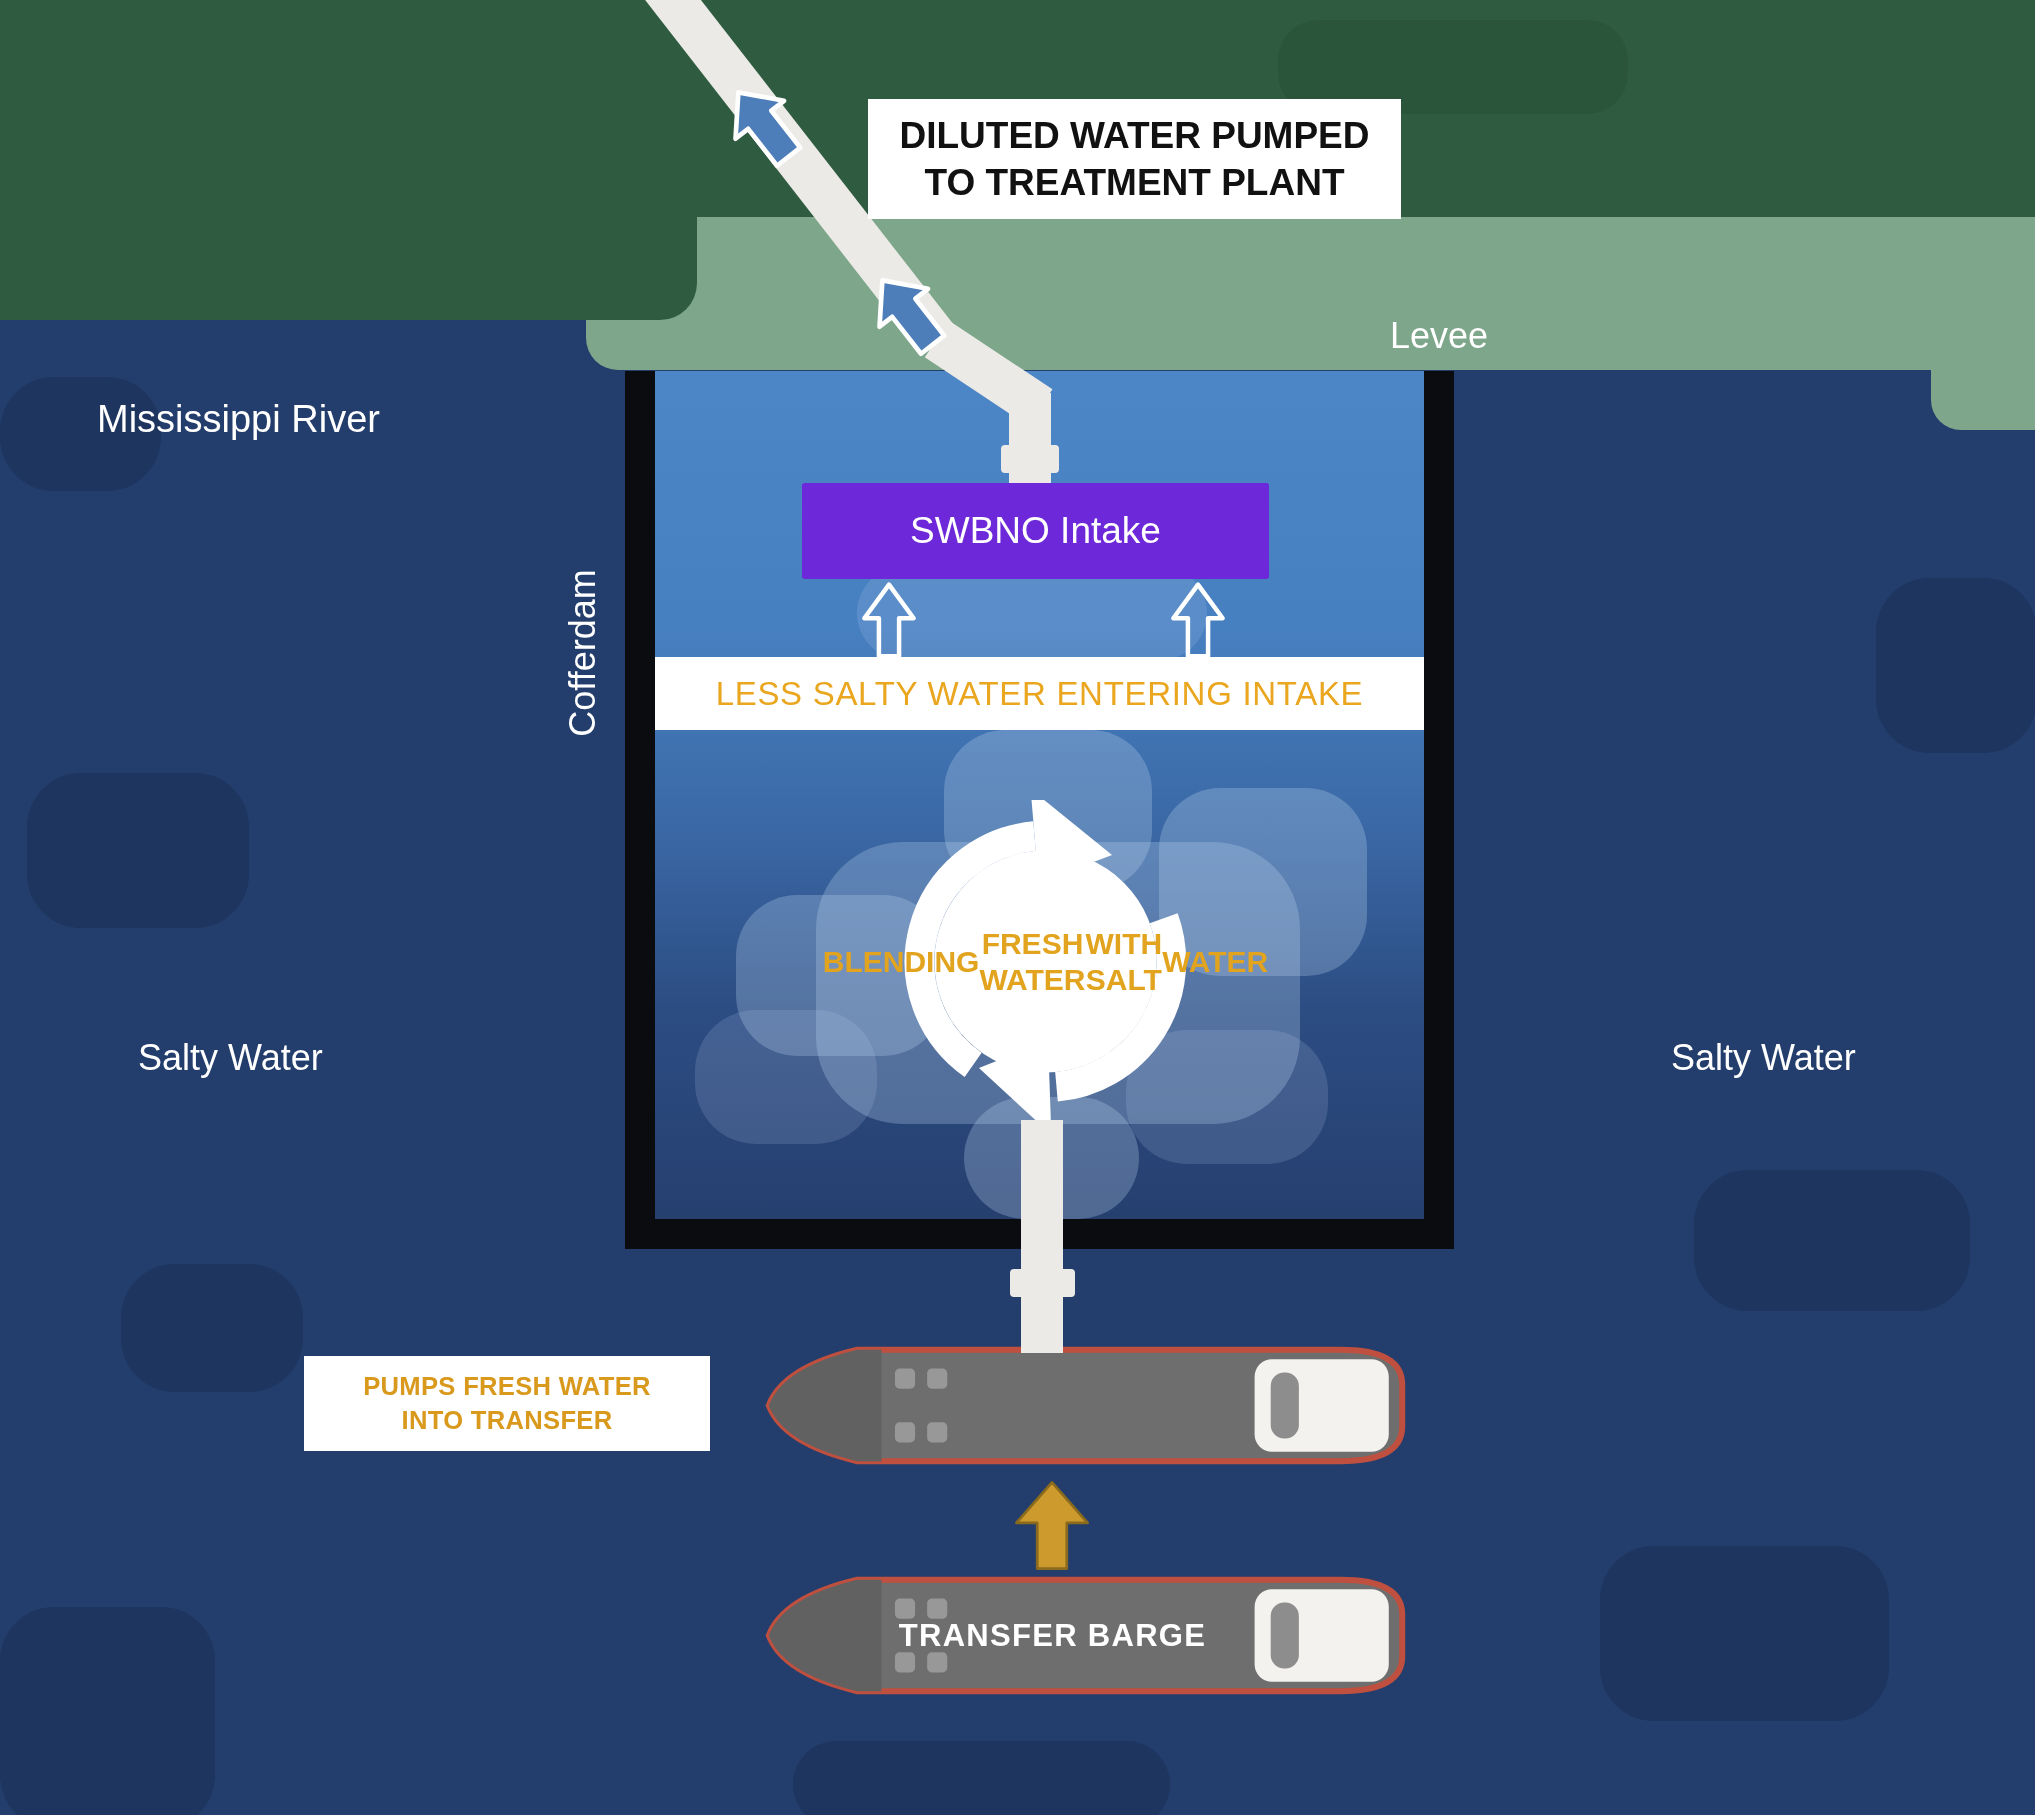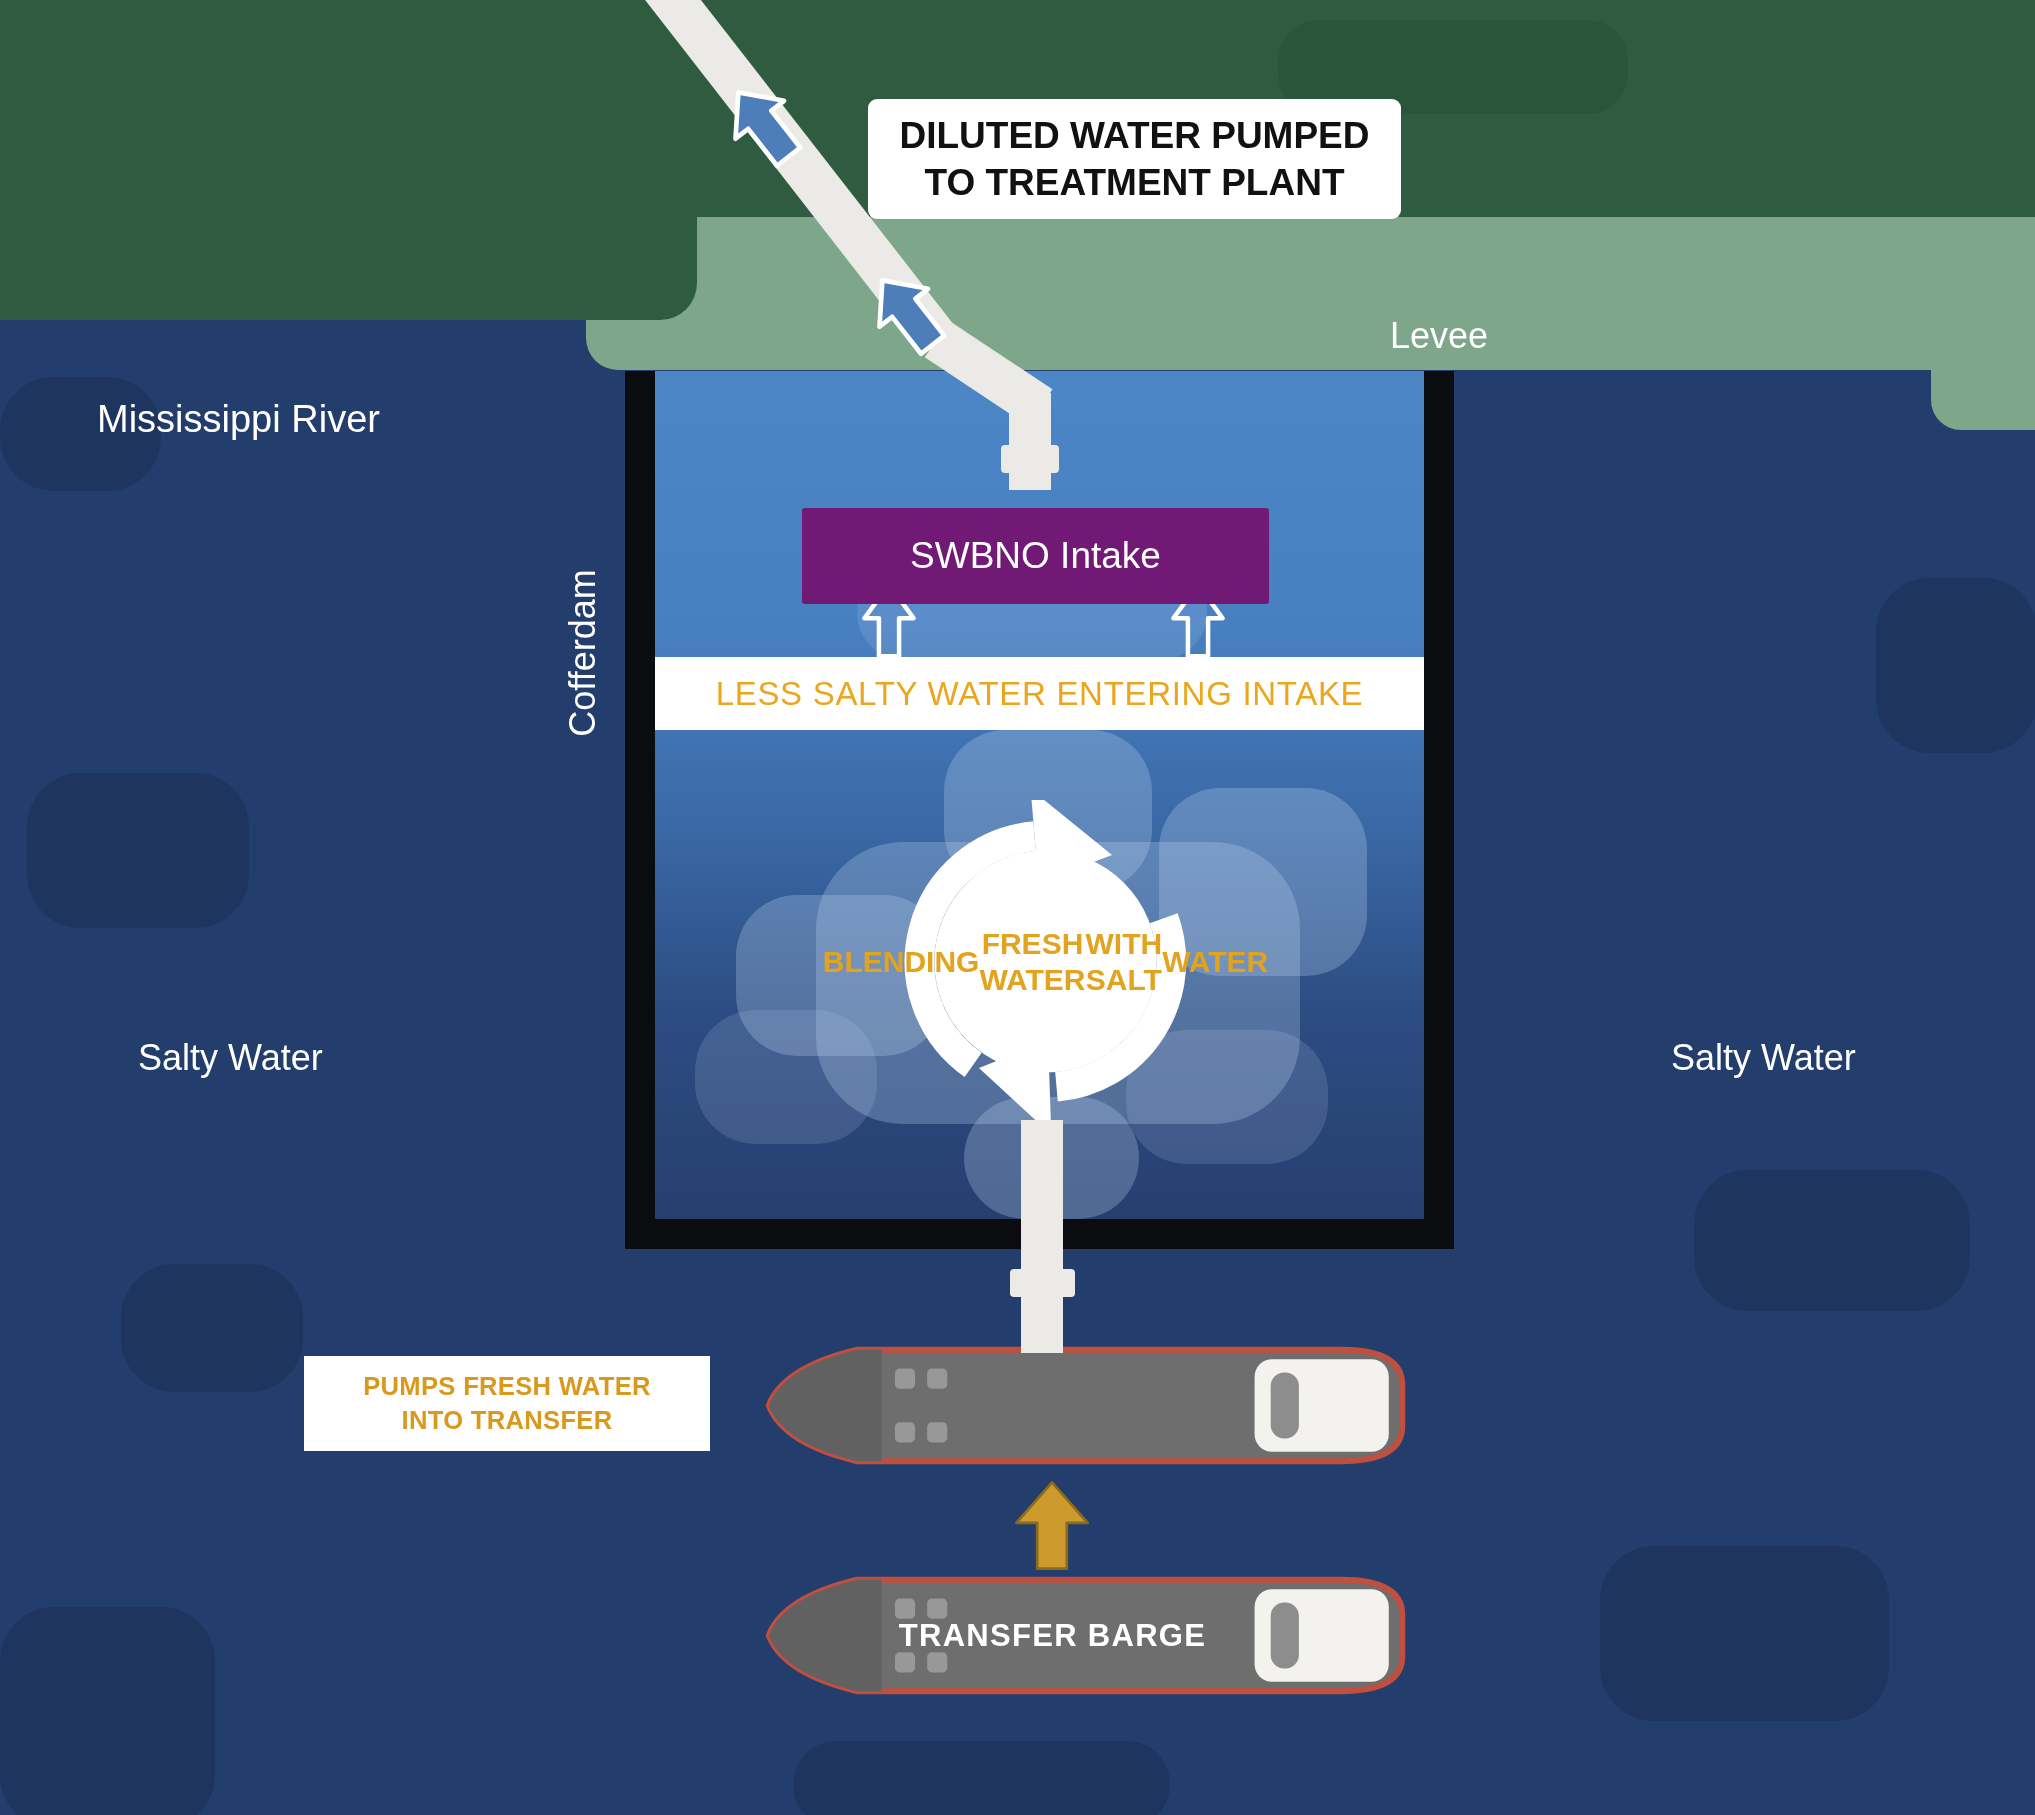--- a/index.html
+++ b/index.html
@@ -46,42 +46,42 @@
   #pipe-stub { left:1009px; top:393px; width:42px; height:97px; }
   #pipe-collar-top { left:1001px; top:445px; width:58px; height:28px; border-radius:4px; }
   #pipe-bottom { left:1021px; top:1120px; width:42px; height:233px; }
   #pipe-collar-bottom { left:1010px; top:1269px; width:65px; height:28px; border-radius:4px; }
 
   .flow-arrow { position:absolute; width:67px; height:87px; z-index:4; }
   #flow-arrow-1 { left:730px; top:81px; transform:rotate(-38deg); }
   #flow-arrow-2 { left:874px; top:269px; transform:rotate(-38deg); }
 
   
-  #intake { position:absolute; left:802px; top:483px; width:467px; height:96px; background:#701a75; z-index:5;
-            display:flex; align-items:center; justify-content:center; color:#ffffff; font-size:37px; border-radius:2.7px;margin-top:25px; }
+  #intake { position:absolute; left:802px; top:483px; width:467px; height:96px; background:#6d28d9; z-index:5;
+            display:flex; align-items:center; justify-content:center; color:#ffffff; font-size:37px; border-radius:2.7px; }
 
   
   .barge { position:absolute; width:671px; height:125px; z-index:2; }
   #barge-reservoir { left:750px; top:1343px; }
   #barge-transfer { left:750px; top:1573px; }
   .barge-label { position:absolute; left:101px; top:0; width:403px; height:125px; display:flex; align-items:center; justify-content:center;
                  color:#ffffff; font-weight:bold; font-size:31px; letter-spacing:1.3px; z-index:3; white-space:nowrap; }
   #transfer-arrow { position:absolute; left:1015px; top:1481px; width:74px; height:89px; z-index:2; }
 
   
   .plain-label { position:absolute; color:#ffffff; font-size:36px; z-index:6; white-space:nowrap; }
   #lbl-miss { left:97px; top:350px; font-size:38px;margin-top:48px; }
   #lbl-levee { left:1372px; top:315px; width:134px; text-align:center; }
   #lbl-salty-left { left:138px; top:1037px; }
   #lbl-salty-right { left:1671px; top:1037px; }
   #lbl-cofferdam { left:448px; top:632px; width:269px; height:42px; transform:rotate(-90deg); text-align:center; }
 
   #banner { position:absolute; left:868px; top:99px; width:533px; height:120px; background:#ffffff; z-index:6;
             display:flex; flex-direction:column; align-items:center; justify-content:center;
-            color:#111111; font-weight:bold; font-size:37px; line-height:1.28; text-align:center;border-radius:9px; }
+            color:#111111; font-weight:bold; font-size:37px; line-height:1.28; text-align:center; }
 
   .note { position:absolute; width:406px; height:95px; background:#ffffff; z-index:6;
           display:flex; flex-direction:column; align-items:center; justify-content:center;
           color:#d9991d; font-weight:bold; font-size:25.6px; line-height:1.32; text-align:center; letter-spacing:0.3px; }
   #note-pumps { left:304px; top:1356px; }
   #note-brings { left:304px; top:1585px; }
 </style>
 </head>
 <body>
 

